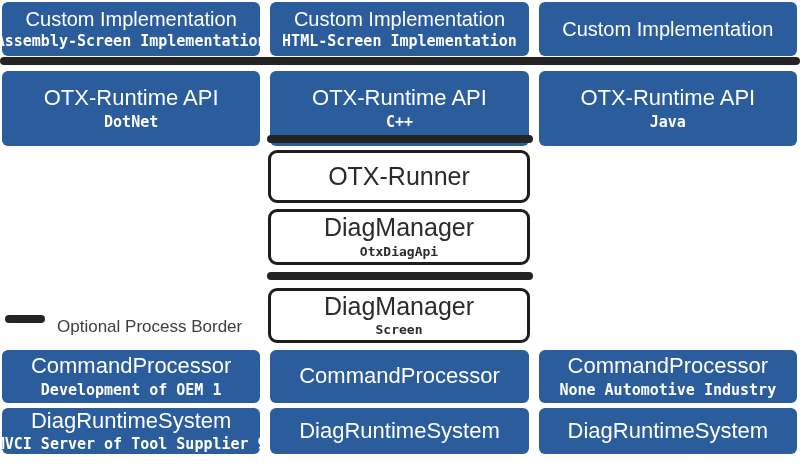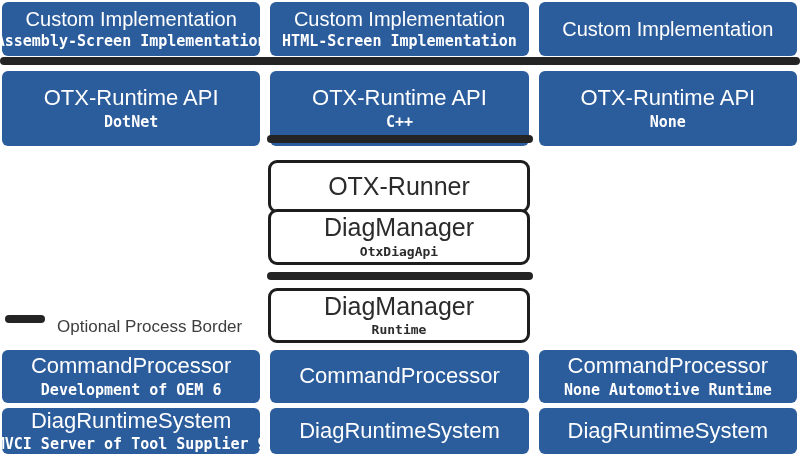--- a/index.html
+++ b/index.html
@@ -47,21 +47,21 @@
     border: 3px solid var(--outline-dark, #1d1d1d);
     border-radius: 9px;
     box-sizing: border-box;
     color: var(--title-dark, #2b2b2b);
     display: flex;
     flex-direction: column;
     align-items: center;
     justify-content: center;
     text-align: center;
   }
-  .box-runner    { top: 160px; height: 53px; }
+  .box-runner    { top: 150px; height: 53px; }
   .box-dm-api    { top: 209px; height: 56px; }
   .box-dm-server { top: 288px; height: 55px; }
 
   .bar {
     position: absolute;
     background: var(--bar-black, #242424);
     height: 8px;
     border-radius: 4px;
   }
   .bar-full  { left: 0;     width: 800px; top: 57px;  }
@@ -131,58 +131,58 @@
     <div class="bluebox">
       <div class="title-md">OTX-Runtime API</div>
       <div class="subtitle">DotNet</div>
     </div>
     <div class="bluebox">
       <div class="title-md">OTX-Runtime API</div>
       <div class="subtitle">C++</div>
     </div>
     <div class="bluebox">
       <div class="title-md">OTX-Runtime API</div>
-      <div class="subtitle">None</div>
+      <div class="subtitle">Java</div>
     </div>
   </div>
 
   <div class="bar bar-mid-1"></div>
 
   <div class="whitebox box-runner">
     <div class="title-lg">OTX-Runner</div>
   </div>
 
   <div class="whitebox box-dm-api">
     <div class="title-lg">DiagManager</div>
     <div class="subtitle">OtxDiagApi</div>
   </div>
 
   <div class="bar bar-mid-2"></div>
 
   <div class="whitebox box-dm-server">
     <div class="title-lg">DiagManager</div>
-    <div class="subtitle">Runtime</div>
+    <div class="subtitle">Screen</div>
   </div>
 
   <div class="legend">
     <span class="legend-swatch"></span>
     <span class="legend-label">Optional Process Border</span>
   </div>
 
   <div class="row row-command">
     <div class="bluebox">
       <div class="title-xl">CommandProcessor</div>
-      <div class="subtitle">Development of OEM 6</div>
+      <div class="subtitle">Development of OEM 1</div>
     </div>
     <div class="bluebox">
       <div class="title-xl">CommandProcessor</div>
     </div>
     <div class="bluebox">
       <div class="title-xl">CommandProcessor</div>
-      <div class="subtitle">None Automotive Runtime</div>
+      <div class="subtitle">None Automotive Industry</div>
     </div>
   </div>
 
   <div class="row row-runtime">
     <div class="bluebox">
       <div class="title-xl">DiagRuntimeSystem</div>
       <div class="subtitle">MVCI Server of Tool Supplier 9</div>
     </div>
     <div class="bluebox">
       <div class="title-xl">DiagRuntimeSystem</div>

